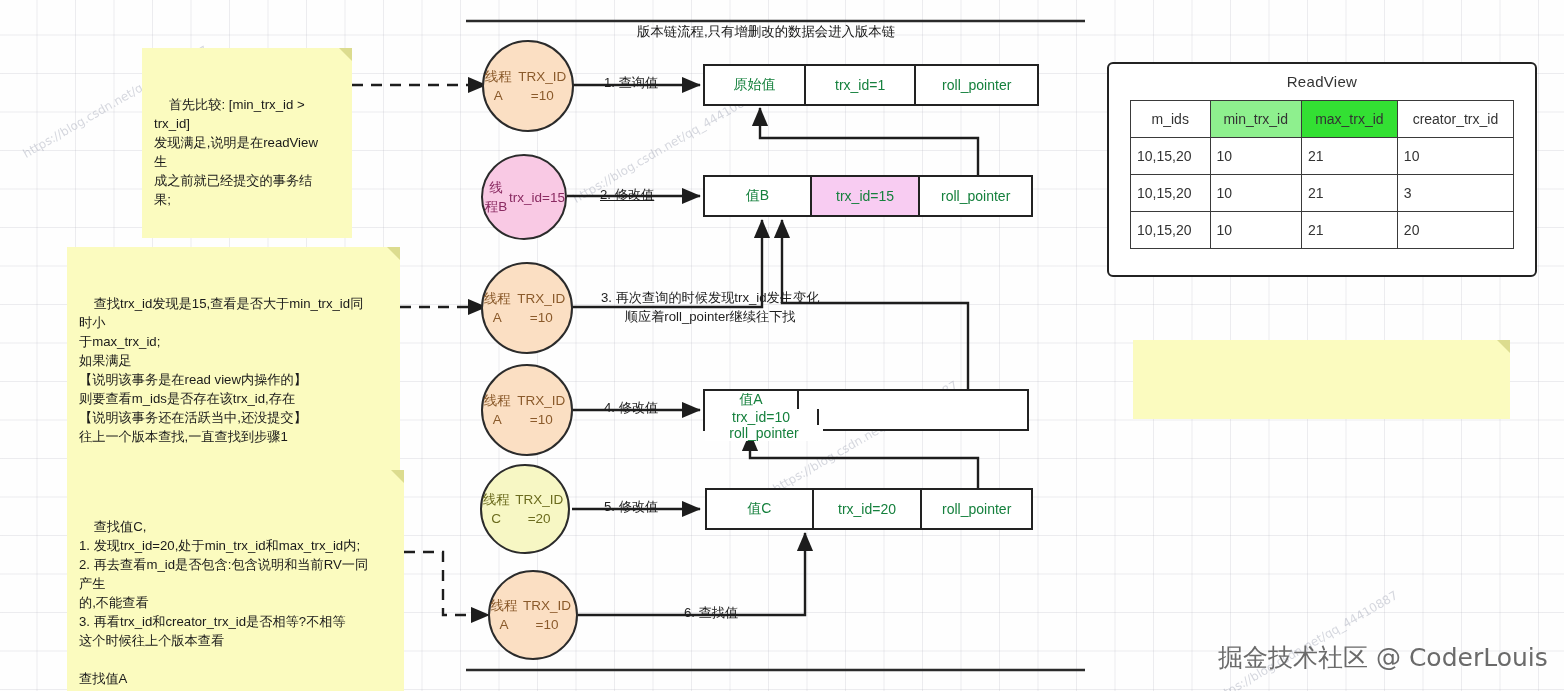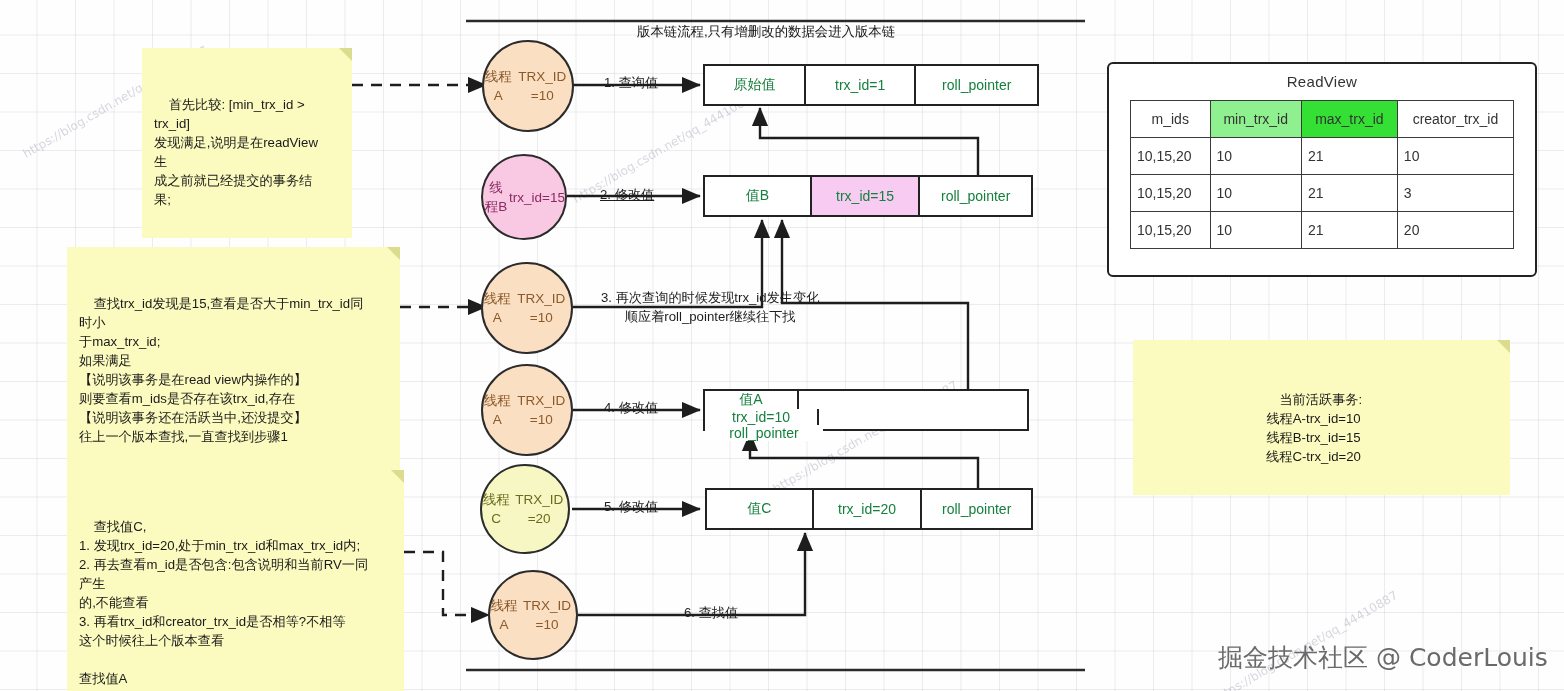--- a/index.html
+++ b/index.html
@@ -197,24 +197,20 @@
 3. 再看trx_id和creator_trx_id是否相等?不相等
 这个时候往上个版本查看
 
 查找值A
 继续上面步骤:
 发现第三步匹配,说明是当前事务改的,可以沿用</span>
   </div>
 
   <div class="note center" style="left:1133px;top:340px;width:377px;padding-top:12px;">
     <span class="fold"></span>
-    <span>当前活跃事务:
-线程A-trx_id=10
-线程B-trx_id=15
-线程C-trx_id=20</span>
   </div>
 
   <div class="node" style="left:482px;top:40px;width:92px;height:92px;background:#fbdfc3;color:#8a5a2b;">
     <span>线程A</span>
     <span>TRX_ID =10</span>
   </div>
 
   <div class="node" style="left:481px;top:154px;width:86px;height:86px;background:#f9c9e4;color:#8a2b62;">
     <span>线程B</span>
     <span>trx_id=15</span>

